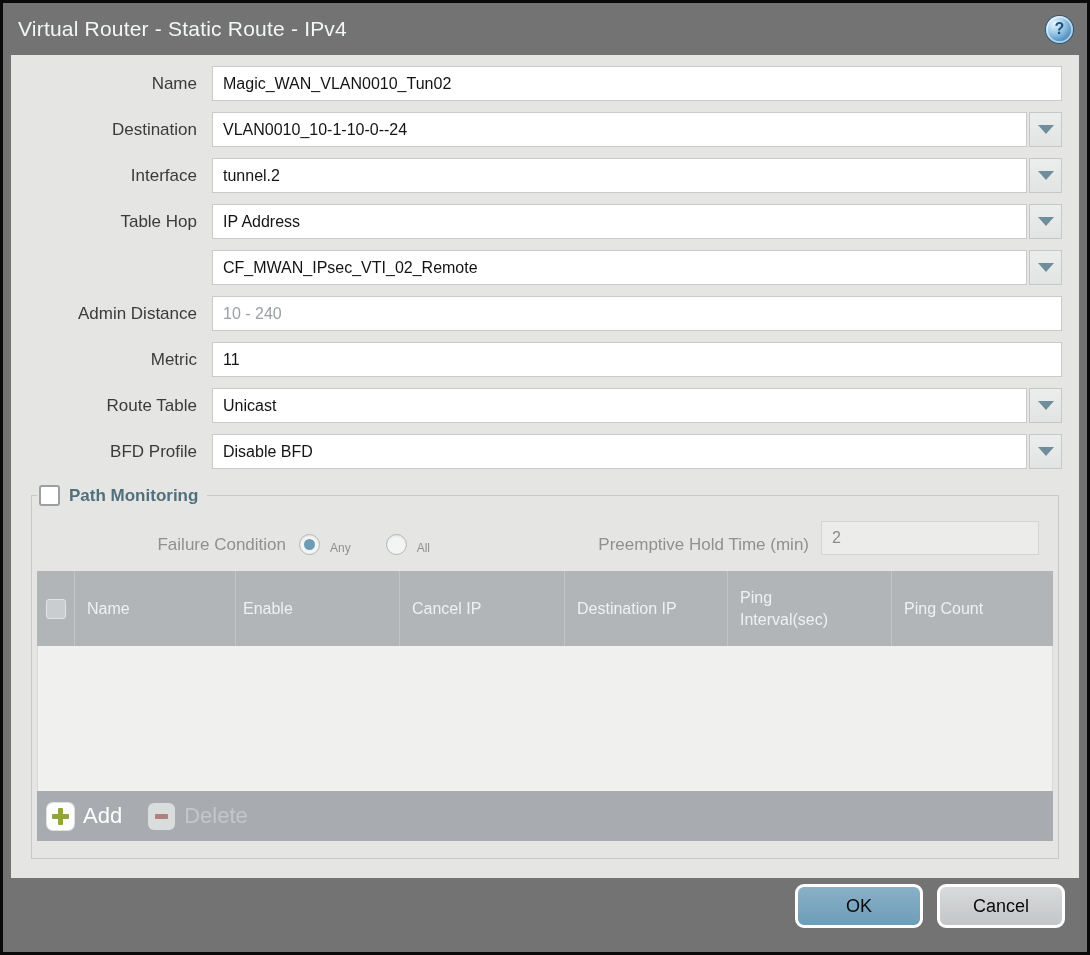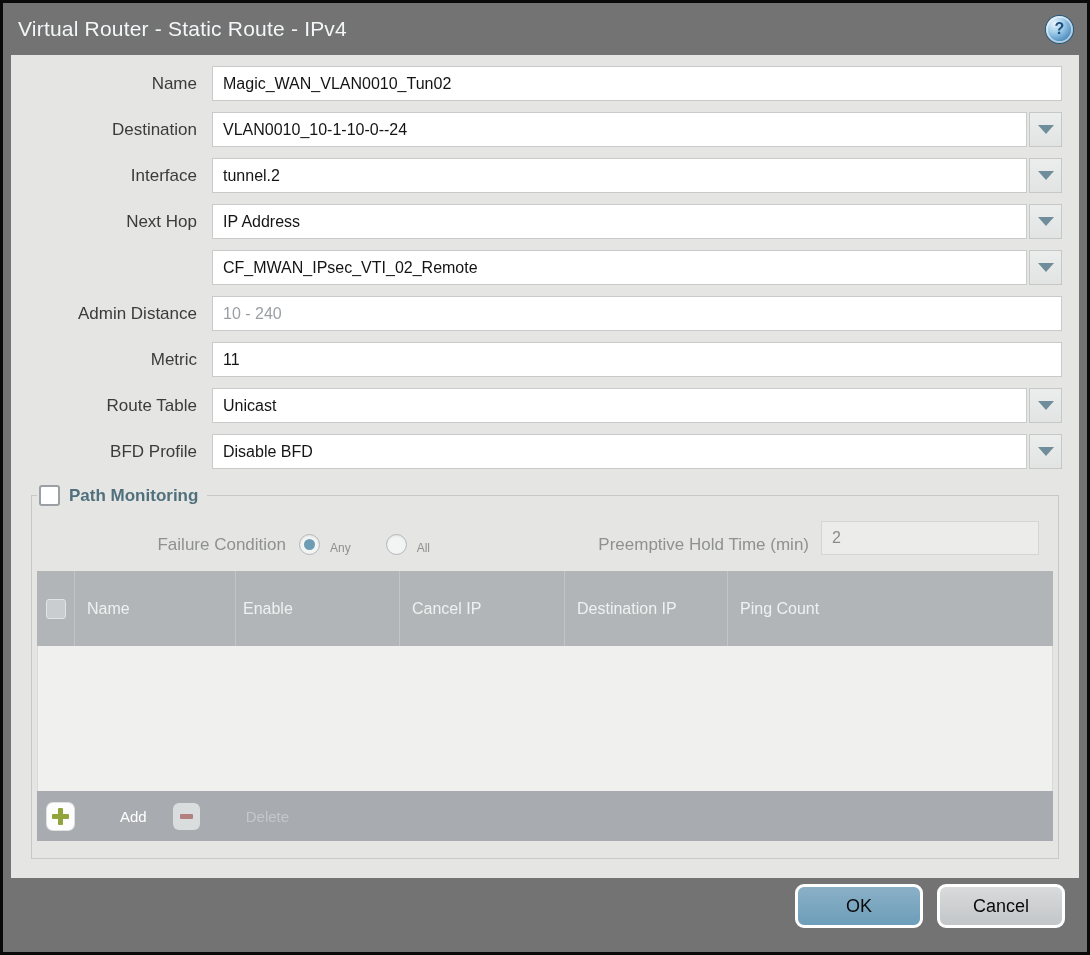--- a/index.html
+++ b/index.html
@@ -57,21 +57,21 @@
   .th:first-child { border-left:none; }
   .th-cb { width:37px; flex:0 0 37px; padding-left:0; justify-content:center; }
   .hdr-cb { width:20px; height:20px; background:#c9cdcf; border:1px solid #e2e5e6; border-radius:3px; }
   .c1 { width:161px; flex:0 0 161px; } .c2 { width:164px; flex:0 0 164px;padding-left:7px; }
   .c3 { width:165px; flex:0 0 165px; } .c4 { width:163px; flex:0 0 163px; }
   .c5 { width:164px; flex:0 0 164px; } .c6 { flex:1; }
   .c5 span { display:block; width:100px; line-height:1.35; }
   .tbody { height:145px; background:#f0f1ee; border-left:1px solid #d8dad8; border-right:1px solid #d8dad8; }
   .tfoot { height:50px; background:#a8acb0; display:flex; align-items:center; padding-left:10px; gap:26px; }
   .tool { display:flex; align-items:center; gap:9px; cursor:pointer; }
-  .tool-label { font-size:15px;margin-left:37px; }
+  .tool-label { font-size:22px; }
   .tool-label.add { color:#ffffff; }
   .tool-label.del { color:#c3c7c9; }
   .icon-plus { width:27px; height:27px; background:#fcfdfc; border-radius:6px; position:relative;
                box-shadow:0 0 0 1px #dfe2df; }
   .icon-plus::before, .icon-plus::after { content:''; position:absolute; background:#92a53c; border-radius:1px; }
   .icon-plus::before { left:5px;  top:11px; width:17px; height:5px; }
   .icon-plus::after  { left:11px; top:5px;  width:5px;  height:17px; }
   .icon-minus { width:27px; height:27px; background:rgba(252,253,252,0.6); border-radius:6px; position:relative; }
   .icon-minus::before { content:''; position:absolute; left:7px; top:11px; width:13px; height:5px;
                background:#a4605e; opacity:0.75; border-radius:1px; }
@@ -118,21 +118,21 @@
         <label class="flabel">Interface</label>
         <div class="combo">
           <input class="tinput" value="tunnel.2" style="">
           <div class="ddbtn">
             <span class="tri"></span>
           </div>
         </div>
       </div>
 
       <div class="row">
-        <label class="flabel">Next Hop</label>
+        <label class="flabel">Table Hop</label>
         <div class="combo">
           <input class="tinput" value="IP Address" style="">
           <div class="ddbtn">
             <span class="tri"></span>
           </div>
         </div>
       </div>
 
       <div class="row">
         <label class="flabel"></label>
@@ -199,20 +199,23 @@
               <span>Name</span>
               </div>
             <div class="th c2">
               <span>Enable</span>
               </div>
             <div class="th c3">
               <span>Cancel IP</span>
               </div>
             <div class="th c4">
               <span>Destination IP</span>
+              </div>
+            <div class="th c5">
+              <span>Ping Interval(sec)</span>
               </div>
             <div class="th c6">
               <span>Ping Count</span>
               </div>
           </div>
           <div class="tbody"></div>
           <div class="tfoot">
             <div class="tool">
               <span class="icon-plus"></span>
               <span class="tool-label add">Add</span>

